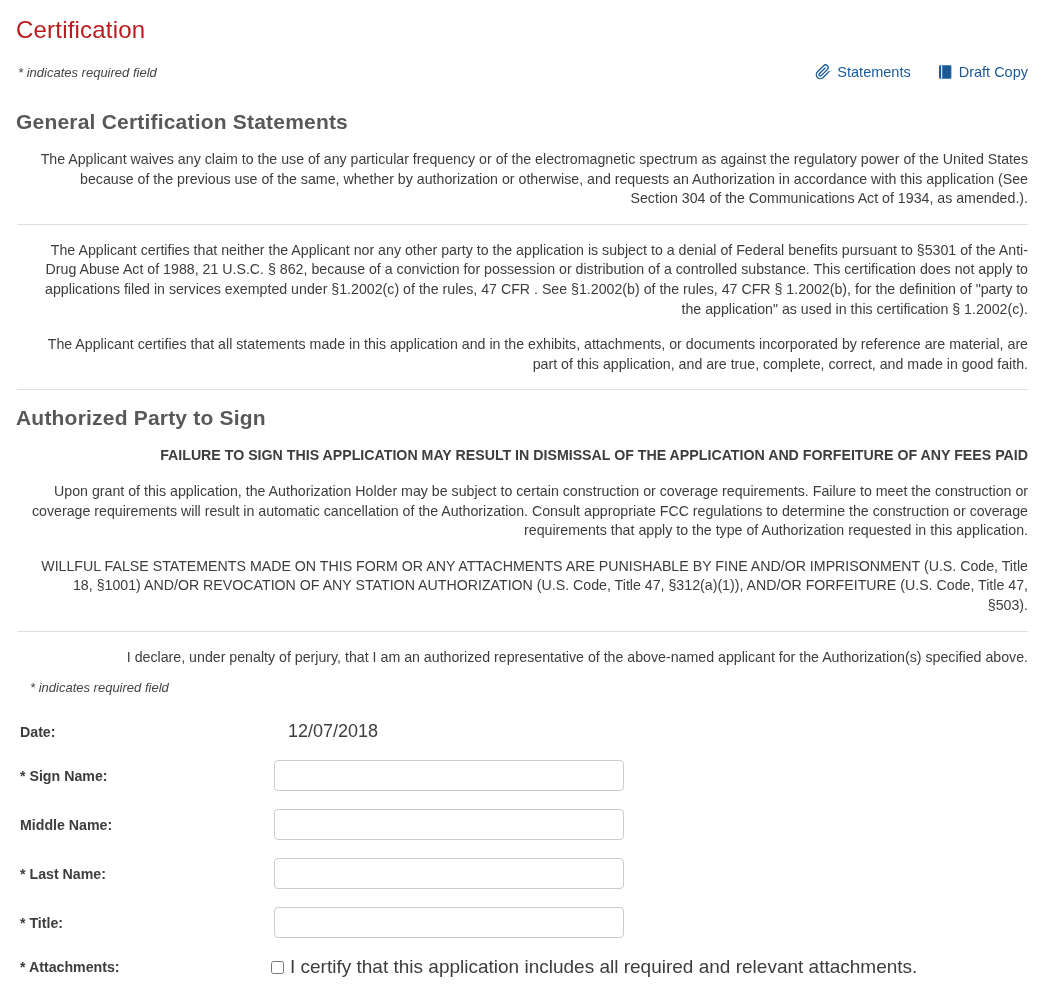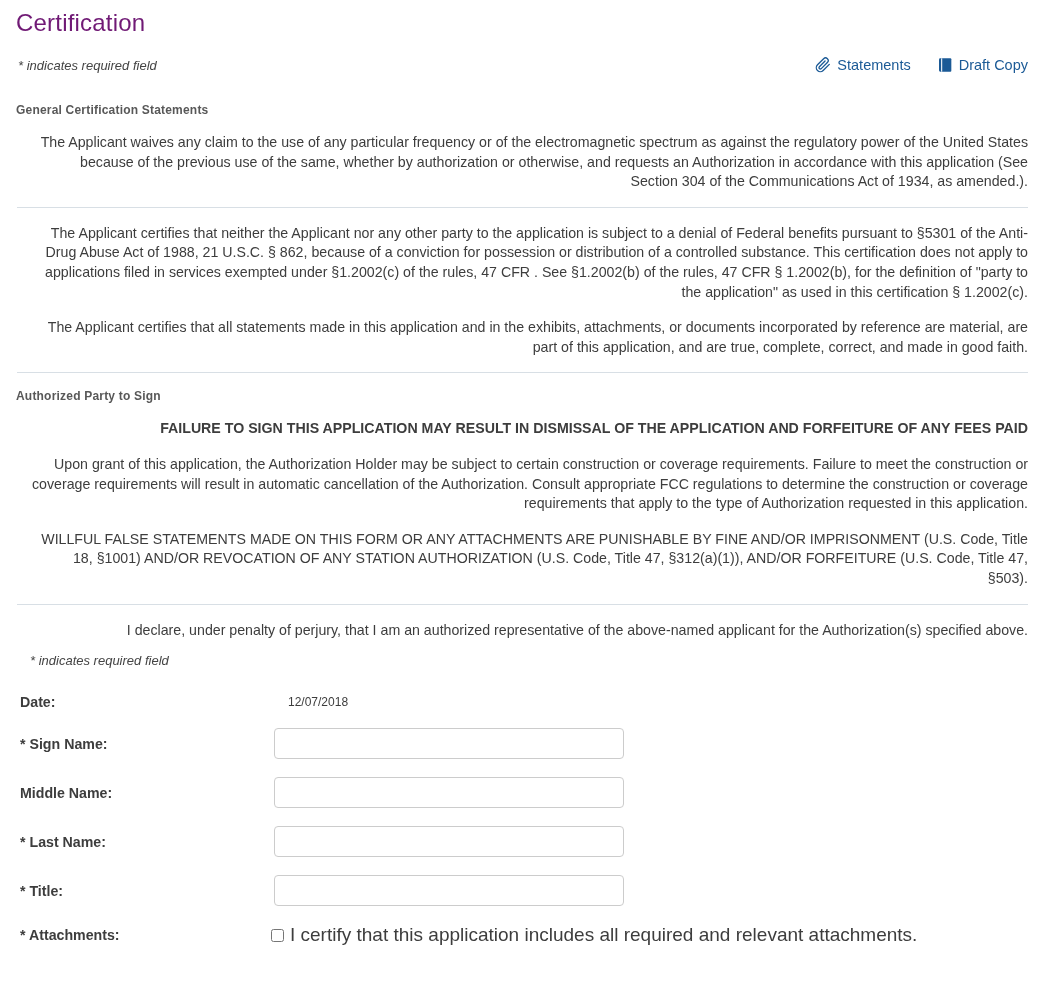--- a/index.html
+++ b/index.html
@@ -5,39 +5,39 @@
   * { margin:0; padding:0; box-sizing:border-box; }
   html,body { background:#ffffff; }
   body {
     font-family:"Liberation Sans", sans-serif;
     color:#3d3d3d;
     width:1054px;
   }
   .page { width:1054px; padding:2px 26px 10px 16px; }
 
   h1.page-title {
-    font-size:24px; font-weight:400; color:#701a75; letter-spacing:0.2px;
-    margin-top:7px;
+    font-size:24px; font-weight:400; color:#b91c1c; letter-spacing:0.2px;
+    margin-top:14px;
   }
 
   .meta-row {
     display:flex; justify-content:space-between; align-items:center;
     margin-top:20px; padding-left:2px;
   }
   .required-note { font-style:italic; font-size:13px; color:#444; }
   .links { display:flex; gap:26px; }
   .link {
     color:#1b5a96; font-size:14.5px; text-decoration:none; cursor:pointer;
     display:inline-flex; align-items:center; gap:6px;
   }
   .link .icon { display:inline-flex; width:16px; height:16px; }
   .link svg { width:16px; height:16px; }
 
   h2.section-heading {
-    font-size:12px; font-weight:700; color:#585858; letter-spacing:0.2px;
+    font-size:21px; font-weight:700; color:#585858; letter-spacing:0.2px;
   }
   .sec-general h2 { margin-top:30px; }
   .sec-authorized h2 { margin-top:16px; }
 
   p.para {
     font-size:14.2px; line-height:1.38; color:#3d3d3d;
     padding-left:14px; margin-top:16px;text-align:right;
   }
   p.para.bold { font-weight:700; }
 
@@ -59,21 +59,21 @@
   .form-row .label {
     width:258px; padding-left:4px; flex:none;
     font-size:14.2px; font-weight:700; color:#3d3d3d;
   }
   .text-input {
     height:31px; width:350px; border:1px solid #cccccc; border-radius:4px;
     font-family:"Liberation Sans", sans-serif; font-size:14px; color:#333;
     padding:0 8px; outline:none;
   }
   .text-input.small { width:81px; }
-  .date-value { font-size:12px; color:#3d3d3d; padding-left:14px; }
+  .date-value { font-size:18px; color:#3d3d3d; padding-left:14px; }
 
   .checkbox-row { align-items:center; margin-bottom:12px; }
   .checkbox-wrap { display:flex; align-items:center; gap:6px; margin-left:-3px; }
   .checkbox-wrap input[type=checkbox] {
     width:13px; height:13px; margin:0; flex:none;
   }
   .checkbox-label { font-size:19px; color:#3d3d3d; }
 </style>
 </head>
 <body>

